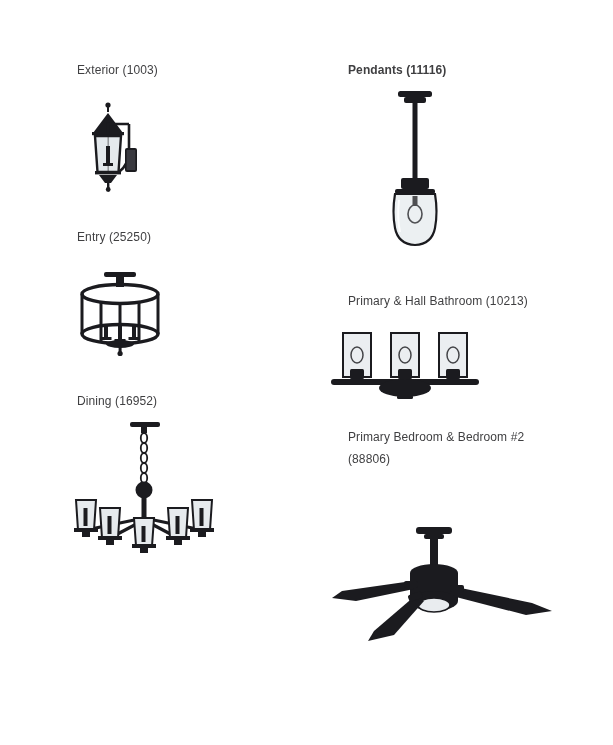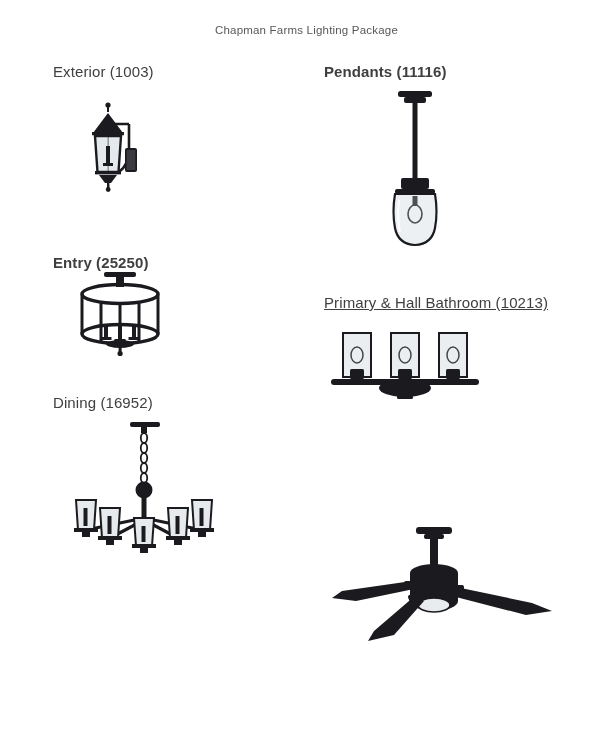--- a/index.html
+++ b/index.html
@@ -25,43 +25,43 @@
     top: 24px;
     left: 0;
     width: 613px;
     text-align: center;
     font-size: 11.5px;
     color: #58585a;
     letter-spacing: 0.2px;
   }
   .label {
     position: absolute;
-    font-size: 15px;
+    font-size: 12px;
     color: #3f3f41;
     letter-spacing: 0.1px;
     white-space: nowrap;
+    margin-left: 24px;
   }
   .label.wrap {
     white-space: normal;
     line-height: 1.85;
     width: 220px;
   }
   .fig {
     position: absolute;
   }
   .fig svg {
     display: block;
   }
 </style>
 </head>
 <body>
 
 <div class="page">
 
-  <div class="doc-title">Chapman Farms Lighting Package</div>
 
   <div class="label" style="top:63px; left:53px;">Exterior (1003)</div>
 
   <div class="fig" style="top:100px; left:63px;">
     <svg width="90" height="120" viewBox="0 0 90 120">
       <g fill="#1b1b1f">
 
         <path d="M44 6 L46 6 L46 12 L44 12 Z"></path>
         <circle cx="45" cy="5" r="2.6"></circle>
 
@@ -91,21 +91,21 @@
         <path d="M66 52 Q66 64 56 72"></path>
       </g>
 
       <g fill="#1b1b1f">
         <rect x="62" y="48" width="12" height="24" rx="2"></rect>
       </g>
       <rect x="63.6" y="50" width="8.8" height="20" fill="#3a3a40"></rect>
     </svg>
   </div>
 
-  <div class="label" style="top:254px; left:53px;font-weight:bold;">Entry (25250)</div>
+  <div class="label" style="top:230px; left:53px;">Entry (25250)</div>
 
   <div class="fig" style="top:268px; left:60px;">
     <svg width="120" height="110" viewBox="0 0 120 110">
       <g fill="#1b1b1f">
 
         <rect x="44" y="4" width="32" height="5" rx="2"></rect>
         <rect x="56" y="9" width="8" height="10"></rect>
       </g>
 
       <ellipse cx="60" cy="26" rx="38" ry="9.5" fill="none" stroke="#1b1b1f" stroke-width="3.4"></ellipse>
@@ -222,21 +222,21 @@
       <path d="M25 106 Q22 124 25 140 Q28 156 45 157 Q62 156 65 140 Q68 124 65 106 Z" fill="#e9edf0" fill-opacity="0.85" stroke="#1b1b1f" stroke-width="2.2"></path>
       <path d="M29 112 Q27 130 30 144" fill="none" stroke="#ffffff" stroke-width="2" opacity="0.9"></path>
 
       <g fill="#1b1b1f" opacity="0.75">
         <rect x="42.5" y="108" width="5" height="10"></rect>
         <ellipse cx="45" cy="126" rx="7" ry="9" fill="none" stroke="#1b1b1f" stroke-width="1.6"></ellipse>
       </g>
     </svg>
   </div>
 
-  <div class="label" style="top:294px; left:324px;text-decoration:underline;">Primary &amp; Hall Bathroom (10213)</div>
+  <div class="label" style="top:294px; left:324px;">Primary &amp; Hall Bathroom (10213)</div>
 
   <div class="fig" style="top:325px; left:325px;">
     <svg width="160" height="80" viewBox="0 0 160 80">
 
       <g>
         <rect x="18" y="8" width="28" height="44" fill="#e7ebee" fill-opacity="0.85" stroke="#1b1b1f" stroke-width="2"></rect>
         <rect x="66" y="8" width="28" height="44" fill="#e7ebee" fill-opacity="0.85" stroke="#1b1b1f" stroke-width="2"></rect>
         <rect x="114" y="8" width="28" height="44" fill="#e7ebee" fill-opacity="0.85" stroke="#1b1b1f" stroke-width="2"></rect>
       </g>
 
@@ -252,20 +252,21 @@
         <rect x="121" y="44" width="14" height="10" rx="1.5"></rect>
 
         <rect x="6" y="54" width="148" height="6" rx="3"></rect>
 
         <ellipse cx="80" cy="63" rx="26" ry="9"></ellipse>
         <rect x="72" y="70" width="16" height="4" rx="1.5"></rect>
       </g>
     </svg>
   </div>
 
+  <div class="label wrap" style="top:426px; left:324px;">Primary Bedroom &amp; Bedroom #2 (88806)</div>
 
   <div class="fig" style="top:525px; left:320px;">
     <svg width="250" height="125" viewBox="0 0 250 125">
       <g fill="#1b1b1f">
 
         <rect x="96" y="2" width="36" height="7" rx="3"></rect>
         <rect x="104" y="9" width="20" height="5" rx="2"></rect>
 
         <rect x="110" y="14" width="8" height="28"></rect>
 

